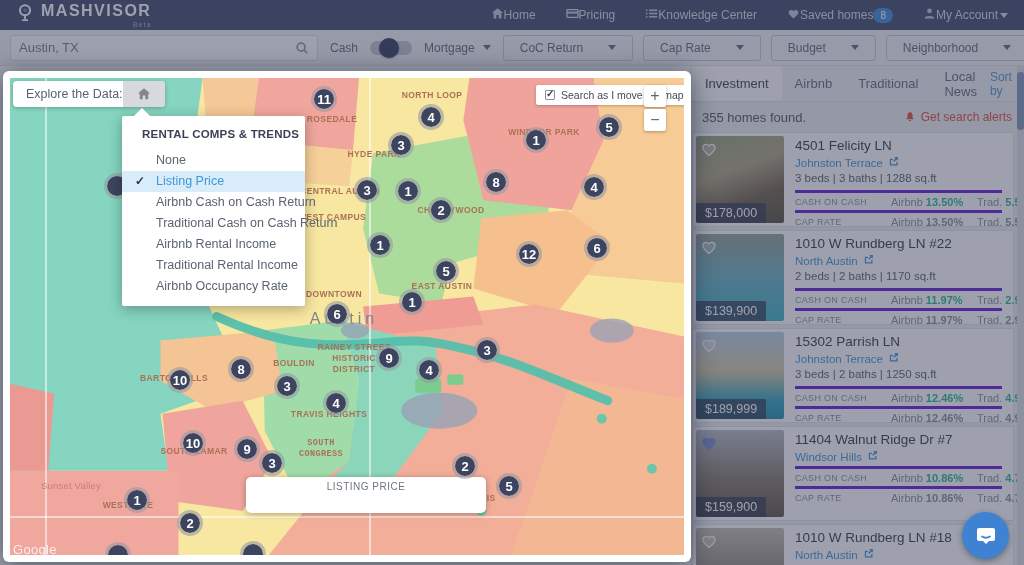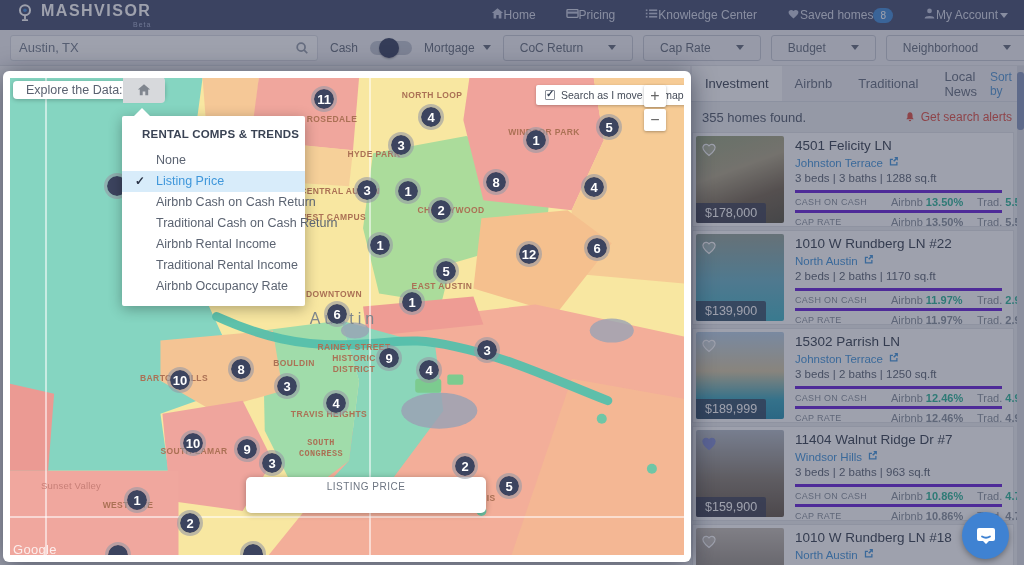--- a/index.html
+++ b/index.html
@@ -73,21 +73,21 @@
 .gridv{width:2px;top:0;bottom:0}
 .gridh{height:2px;left:0;right:0}
 .maplabel{position:absolute;transform:translate(-50%,-50%);font-size:8.5px;font-weight:bold;color:#ab7155;
   letter-spacing:.4px;z-index:2;white-space:pre-line;text-align:center;line-height:1.3;pointer-events:none}
 .maplabel.city{font-size:16px;font-weight:normal;color:#7e868c;letter-spacing:4px}
 .maplabel.place{font-size:9.5px;font-weight:normal;color:#c77f77;letter-spacing:.2px}
 .marker{position:absolute;transform:translate(-50%,-50%);width:26px;height:26px;border-radius:50%;
   background:#3c445f;border:3px solid rgba(150,153,165,.6);color:#fff;font-size:13px;font-weight:bold;
   display:flex;align-items:center;justify-content:center;z-index:6;cursor:pointer;background-clip:padding-box}
 
-.explore{position:absolute;left:3px;top:3px;height:18px;width:152px;background:#fff;border-radius:4px;
+.explore{position:absolute;left:3px;top:3px;height:26px;width:152px;background:#fff;border-radius:4px;
   display:flex;align-items:center;z-index:11;box-shadow:0 1px 4px rgba(0,0,0,.25);cursor:pointer}
 .explore .etxt{font-size:12.5px;color:#5a6170;padding-left:13px;flex:1}
 .homeseg{width:42px;height:26px;background:#d7d9dc;border-radius:0 4px 4px 0;display:flex;align-items:center;justify-content:center}
 .homeseg svg{width:14px;height:14px;fill:#80868f}
 .ddcaret{position:absolute;left:124px;top:30px;width:0;height:0;border-left:8px solid transparent;
   border-right:8px solid transparent;border-bottom:8px solid #fff;z-index:12}
 .dropdown{position:absolute;left:112px;top:38px;width:183px;background:#fff;border-radius:2px;z-index:10;
   box-shadow:0 3px 14px rgba(0,0,0,.3);padding:10px 0 9px}
 .ddheader{font-size:11.5px;font-weight:bold;color:#3a4354;padding:2px 0 10px 20px;letter-spacing:.2px}
 .dditem{position:relative;font-size:12.5px;color:#5c6472;height:21px;line-height:21px;padding-left:34px;cursor:pointer;white-space:nowrap}
@@ -334,21 +334,20 @@
         </div>
         <div class="info">
           <div class="title">11404 Walnut Ridge Dr #7</div>
           <div class="area">
             <span>Windsor Hills</span>
             <span><svg viewBox="0 0 12 12">
                 <path d="M2 3 h3.4 v1.4 H3.4 V9 H9 V6.6 H10.4 V10.4 H2 Z"></path>
                 <path d="M6.8 1.2 H10.8 V5.2 L9.4 3.8 L6.8 6.4 L5.6 5.2 L8.2 2.6 Z"></path>
               </svg></span>
           </div>
-          <div class="specs">3 beds | 2 baths | 963 sq.ft</div>
           <div class="statrow">
             <span class="sl">CASH ON CASH</span>
             <span class="sv">Airbnb <b class="teal">10.86%</b></span>
             <span class="sv">Trad. <b class="teal">4.75%</b></span>
           </div>
           <div class="statrow">
             <span class="sl">CAP RATE</span>
             <span class="sv">Airbnb <b class="">10.86%</b></span>
             <span class="sv">Trad. <b class="">4.75%</b></span>
           </div>

